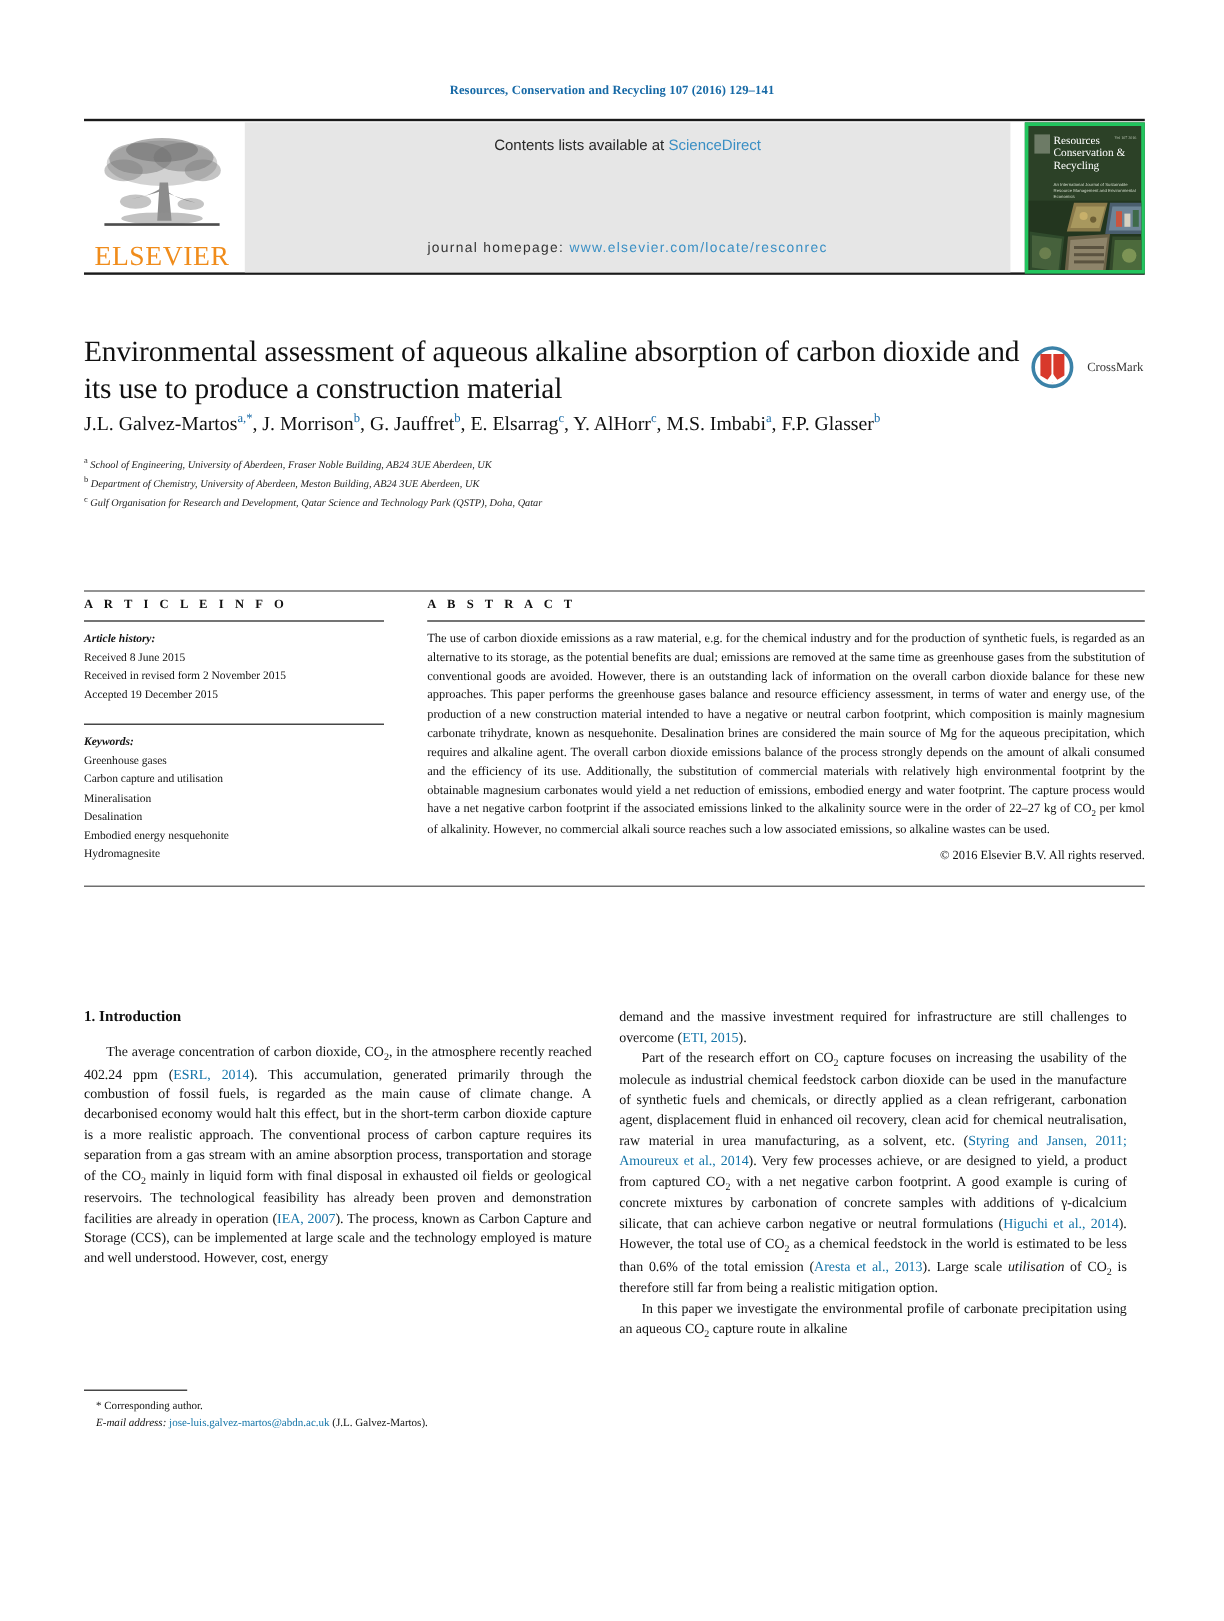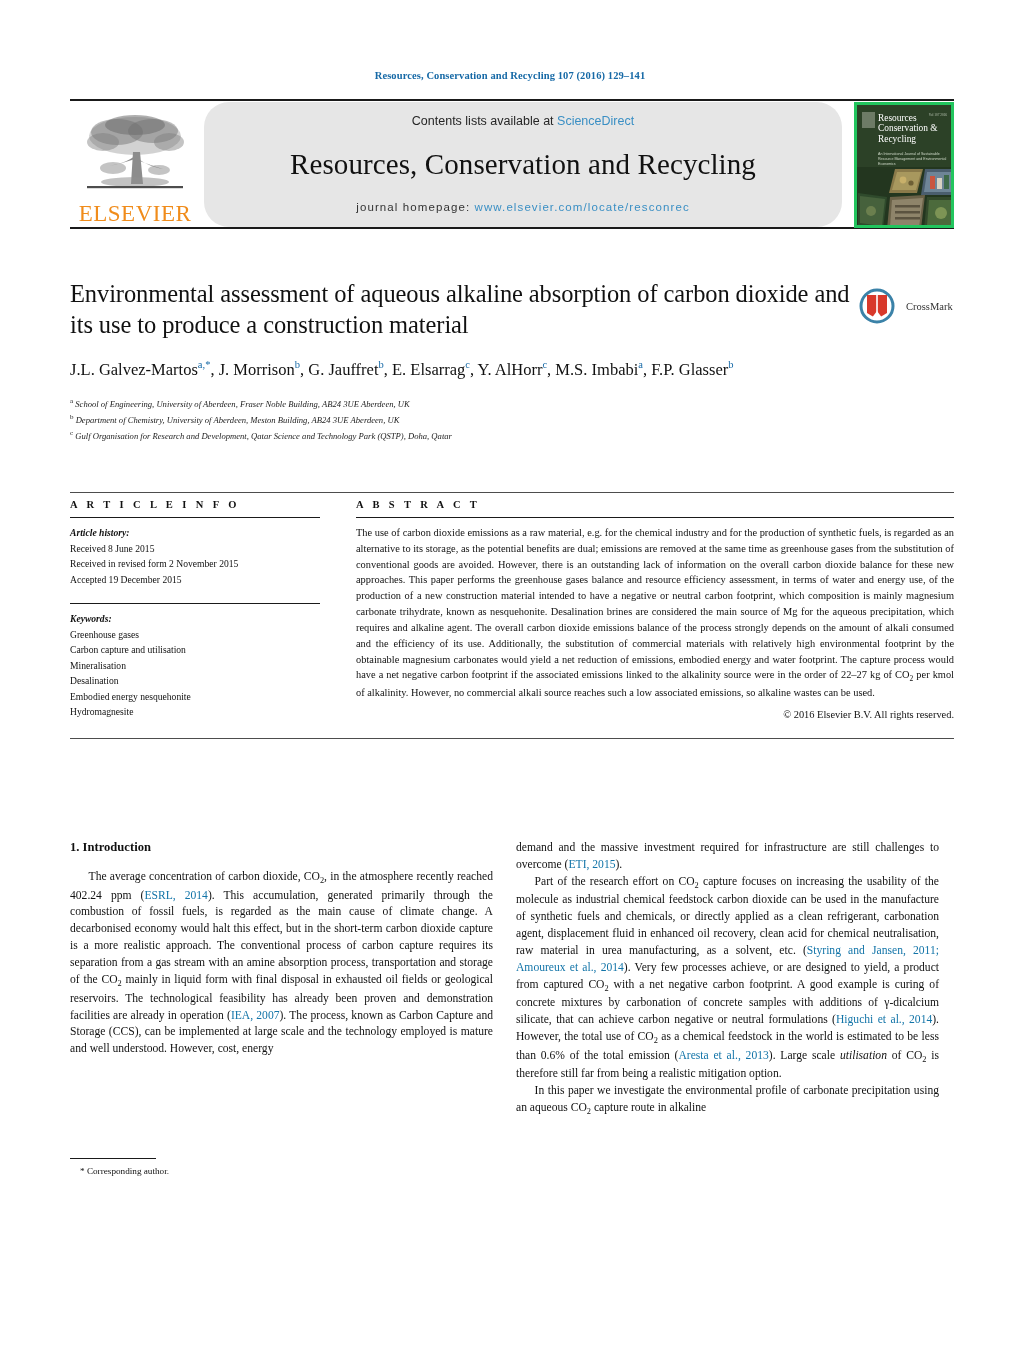--- a/index.html
+++ b/index.html
@@ -34,21 +34,21 @@
   .tree { width: 104px; height: 88px; display: block; }
   .els-word {
     font-family: "Liberation Serif", serif;
     font-size: 23px; color: #f08c1b; letter-spacing: 0.5px;
     line-height: 1; margin-top: 2px; font-weight: 400;
   }
 
   .mast-center {
     flex: 1 1 auto; background: #e6e6e6; margin: 0 4px;
     display: flex; flex-direction: column; align-items: center;
-    justify-content: space-between; padding: 12px 0 14px 0; border-radius: 25px;
+    justify-content: space-between; padding: 12px 0 14px 0;
   }
   .contents-line { font-family: "Liberation Sans", sans-serif; font-size: 12.5px; color: #262626; }
   .contents-line a { color: #3a8fc4; text-decoration: none; }
   .journal-name {
     font-family: "Liberation Serif", serif;
     font-size: 29px; color: #111; letter-spacing: 0.1px; white-space: nowrap;
   }
   .homepage-line { font-family: "Liberation Sans", sans-serif; font-size: 11.5px; color: #333; letter-spacing: 1.1px; }
   .homepage-line .url { color: #3a8fc4; }
 
@@ -76,21 +76,21 @@
     font-size: 24.5px; line-height: 1.28; color: #111;
     font-family: "Liberation Serif", serif; width: 790px; letter-spacing: -0.1px;
   }
   .crossmark {
     position: absolute; top: 2px; right: 0px; width: 95px; height: 52px;
     display: flex; align-items: center; gap: 5px;
   }
   .cm-label { font-size: 10.5px; color: #333; font-family: "Liberation Serif", serif; }
 
   .authors {
-    margin-top: 16px; font-size: 16.5px; line-height: 1.5; color: #111;
+    font-size: 16.5px; line-height: 1.5; color: #111;
     width: 820px; font-family: "Liberation Serif", serif;
   }
   .authors sup { font-size: 10.5px; color: #1669a6; vertical-align: super; }
   .affils { margin-top: 14px; }
   .affil {
     font-size: 8.6px; font-style: italic; line-height: 1.62; color: #222;
     font-family: "Liberation Serif", serif;
   }
   .affil sup { font-style: normal; font-size: 7px; vertical-align: super; }
 
@@ -169,21 +169,20 @@
           </g>
           <rect x="4" y="74" width="96" height="2.2" fill="#4d4d4d"></rect>
         </svg>
         <div class="els-word">ELSEVIER</div>
       </div>
 
       <div class="mast-center">
         <div class="contents-line">
           <span>Contents lists available at </span><a href="#">ScienceDirect</a>
         </div>
-        <div class="journal-name">Resources, Conservation and Recycling</div>
         <div class="homepage-line">
           <span>journal homepage: </span><span class="url">www.elsevier.com/locate/resconrec</span>
         </div>
       </div>
 
       <div class="cover-block">
         <div class="cover">
           <div class="cover-els"></div>
           <div class="cover-issue">Vol 107  2016</div>
           <div class="cover-title">
@@ -294,16 +293,21 @@
     <div class="bcol">
       <p class="para" style="text-indent:0;">demand and the massive investment required for infrastructure are still challenges to overcome (<span class="ref">ETI, 2015</span>).</p>
       <p class="para">Part of the research effort on CO<sub>2</sub> capture focuses on increasing the usability of the molecule as industrial chemical feedstock carbon dioxide can be used in the manufacture of synthetic fuels and chemicals, or directly applied as a clean refrigerant, carbonation agent, displacement fluid in enhanced oil recovery, clean acid for chemical neutralisation, raw material in urea manufacturing, as a solvent, etc. (<span class="ref">Styring and Jansen, 2011; Amoureux et al., 2014</span>). Very few processes achieve, or are designed to yield, a product from captured CO<sub>2</sub> with a net negative carbon footprint. A good example is curing of concrete mixtures by carbonation of concrete samples with additions of γ-dicalcium silicate, that can achieve carbon negative or neutral formulations (<span class="ref">Higuchi et al., 2014</span>). However, the total use of CO<sub>2</sub> as a chemical feedstock in the world is estimated to be less than 0.6% of the total emission (<span class="ref">Aresta et al., 2013</span>). Large scale <i>utilisation</i> of CO<sub>2</sub> is therefore still far from being a realistic mitigation option.</p>
       <p class="para">In this paper we investigate the environmental profile of carbonate precipitation using an aqueous CO<sub>2</sub> capture route in alkaline</p>
     </div>
   </div>
 
   <div class="footnote">
     <div class="fn-rule"></div>
     <div class="fn-line">* Corresponding author.</div>
+    <div class="fn-line">
+      <span class="em">E-mail address:</span>
+      <a href="#">jose-luis.galvez-martos@abdn.ac.uk</a>
+      <span>(J.L. Galvez-Martos).</span>
+    </div>
   </div>
 
 
 </div>
 
 </body></html>

